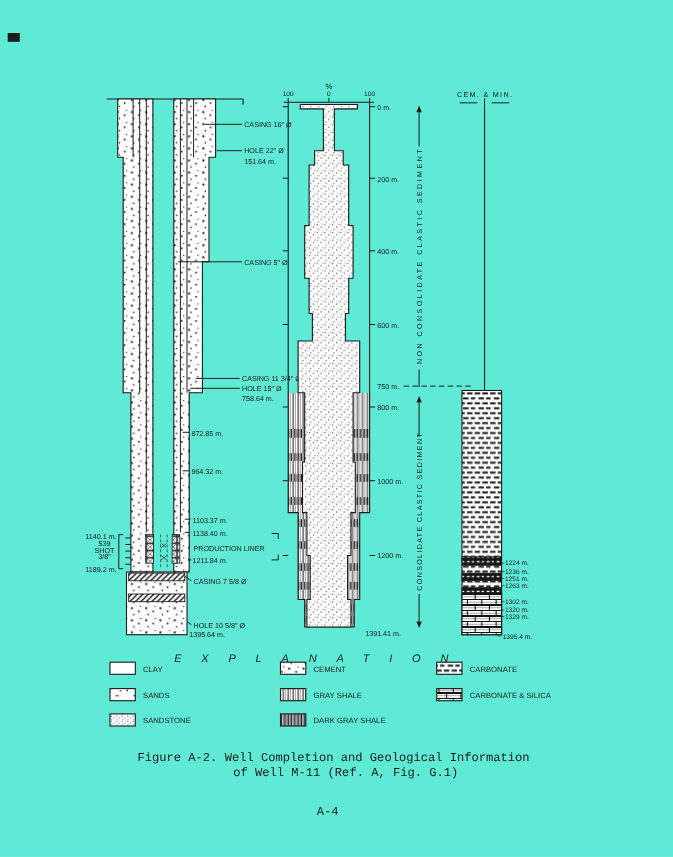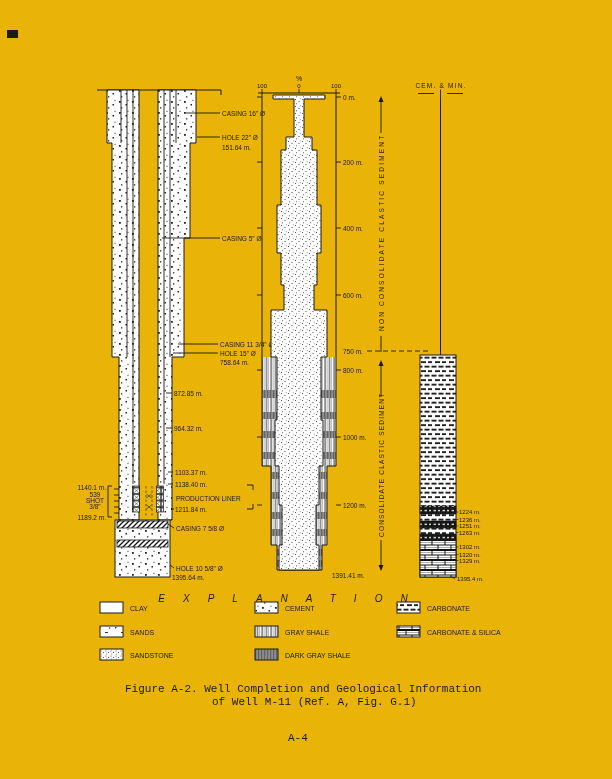--- a/index.html
+++ b/index.html
@@ -1,16 +1,16 @@
 <!DOCTYPE html>
 <html><head>
 <meta charset="utf-8">
 <style>
   html,body{margin:0;padding:0;background:#e8e8e8;}
-  .page{position:relative;width:612px;height:779px;background:#eab308;margin:0 auto;
+  .page{position:relative;width:612px;height:779px;background:#5eead4;margin:0 auto;
         font-family:"Liberation Sans",sans-serif;}
   svg{position:absolute;left:0;top:0;}
   svg text{fill:#1a1a1a;font-family:"Liberation Sans",sans-serif;}
   .k{fill:none;stroke:#1a1a1a;stroke-width:1;}
   .k2{fill:none;stroke:#1a1a1a;stroke-width:0.9;}
   .thin{fill:none;stroke:#1a1a1a;stroke-width:0.6;}
   .t6{font-size:6px;}
   .t65{font-size:6.5px;}
   .t7{font-size:7px;}
   .am{text-anchor:middle;}

